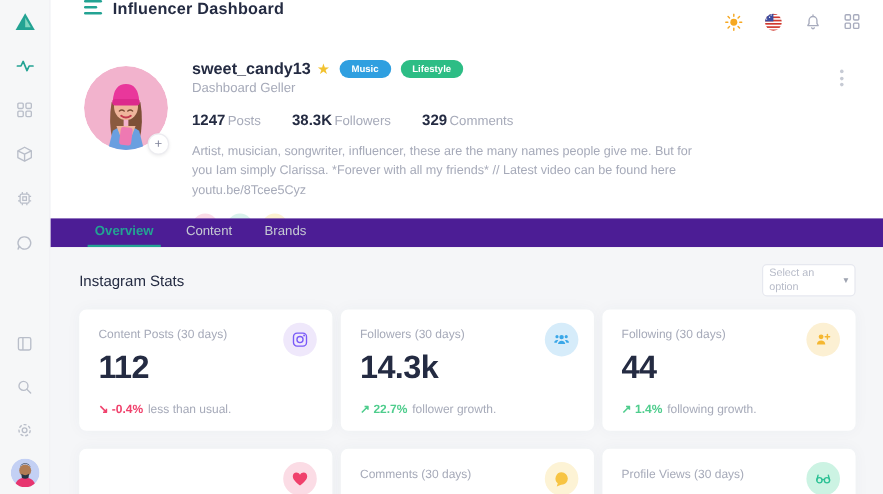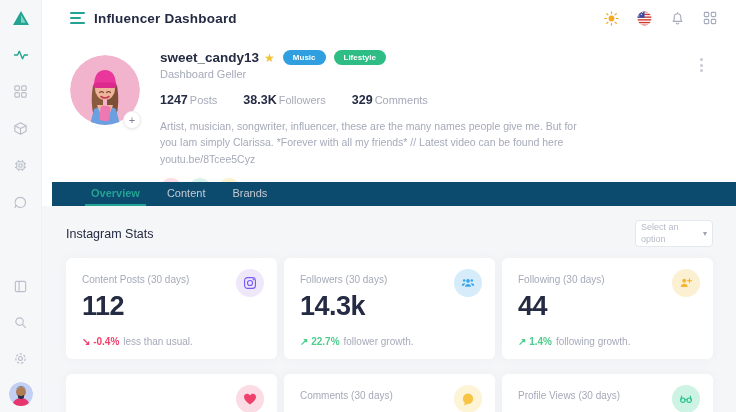--- a/index.html
+++ b/index.html
@@ -17,21 +17,21 @@
   }
   .logo-cell { height:36px; width:42px; display:flex; align-items:center; justify-content:center; }
   .side-icon { height:37px; width:42px; display:flex; align-items:center; justify-content:center; cursor:pointer; }
   .side-icon svg { display:block; }
   .side-bottom { margin-top:auto; display:flex; flex-direction:column; align-items:center; padding-bottom:6px; }
   .side-bottom .side-icon { height:36px; }
   .side-avatar { width:24px; height:24px; border-radius:50%; overflow:hidden; margin-top:6px; cursor:pointer; }
   
   .topbar {
     position:absolute; left:42px; top:0; right:0; height:36px; background:#fff;
-    display:flex; align-items:center; padding:0 18px 0 28px;
+    display:flex; padding:0 18px 0 28px;
   }
   .hamburger { width:15px; display:flex; flex-direction:column; gap:3px; cursor:pointer; }
   .hamburger i { display:block; height:2px; border-radius:2px; background:#23a393; }
   .hamburger i:nth-child(1){ width:15px; } .hamburger i:nth-child(2){ width:11px; } .hamburger i:nth-child(3){ width:15px; }
   .page-title { margin-left:9px; font-size:13.5px; font-weight:bold; color:#242b42; letter-spacing:.2px; }
   .topbar-right { margin-left:auto; display:flex; align-items:center; gap:17px; }
   .top-icon { width:16px; height:16px; display:flex; align-items:center; justify-content:center; cursor:pointer; }
   
   .profile { position:absolute; left:42px; top:36px; right:0; height:146px; background:#fff; }
   .avatar-wrap { position:absolute; left:28px; top:19px; width:70px; height:70px; }
@@ -56,21 +56,21 @@
   .pstat span { font-size:11px; color:#a6aab9; }
   .bio { margin-top:11px; font-size:10.5px; line-height:1.55; color:#a6aab9; width:432px; }
   .mini-badges { display:flex; gap:7px; margin-top:11px; }
   .mini-badge { width:22px; height:22px; border-radius:50%; display:flex; align-items:center; justify-content:center; cursor:pointer; }
   .mb-flame { background:#fbdce7; }
   .mb-taurus { background:#d9f2ec; color:#2bb39a; font-family:"DejaVu Sans",sans-serif; font-size:11px; }
   .mb-trophy { background:#fdf2d0; }
   .kebab { position:absolute; right:30px; top:19px; display:flex; flex-direction:column; gap:2.5px; padding:3px; cursor:pointer; }
   .kebab i { width:3px; height:3px; border-radius:50%; background:#c6cad4; }
   
-  .tabs { position:absolute; left:52px; top:182px; right:0; height:24px; background:#0c4a6e; display:flex; padding-left:33px; }
+  .tabs { position:absolute; left:40px; top:182px; right:0; height:24px; background:#4c1d95; display:flex; padding-left:33px; }
   .tab { font-size:11px; padding:0 6px; margin-right:15px; display:flex; align-items:center; cursor:pointer; color:#c6cad3; border-bottom:2px solid transparent; }
   .tab.active { color:#23a393; font-weight:bold; border-bottom-color:#23a393; }
   
   .stats-area { position:absolute; left:42px; top:206px; right:0; bottom:0; background:#f5f6f8; padding:14px 23px 0 24px; overflow:hidden; }
   .stats-head { display:flex; align-items:flex-start; }
   .stats-title { font-size:12.5px; font-weight:normal; color:#242b42; margin-top:7px; }
   .select-box {
     margin-left:auto; width:78px; height:27px; background:#fff; border:1px solid #e6e8ef;
     border-radius:4px; display:flex; align-items:center; padding:0 5px; cursor:pointer;
   }

